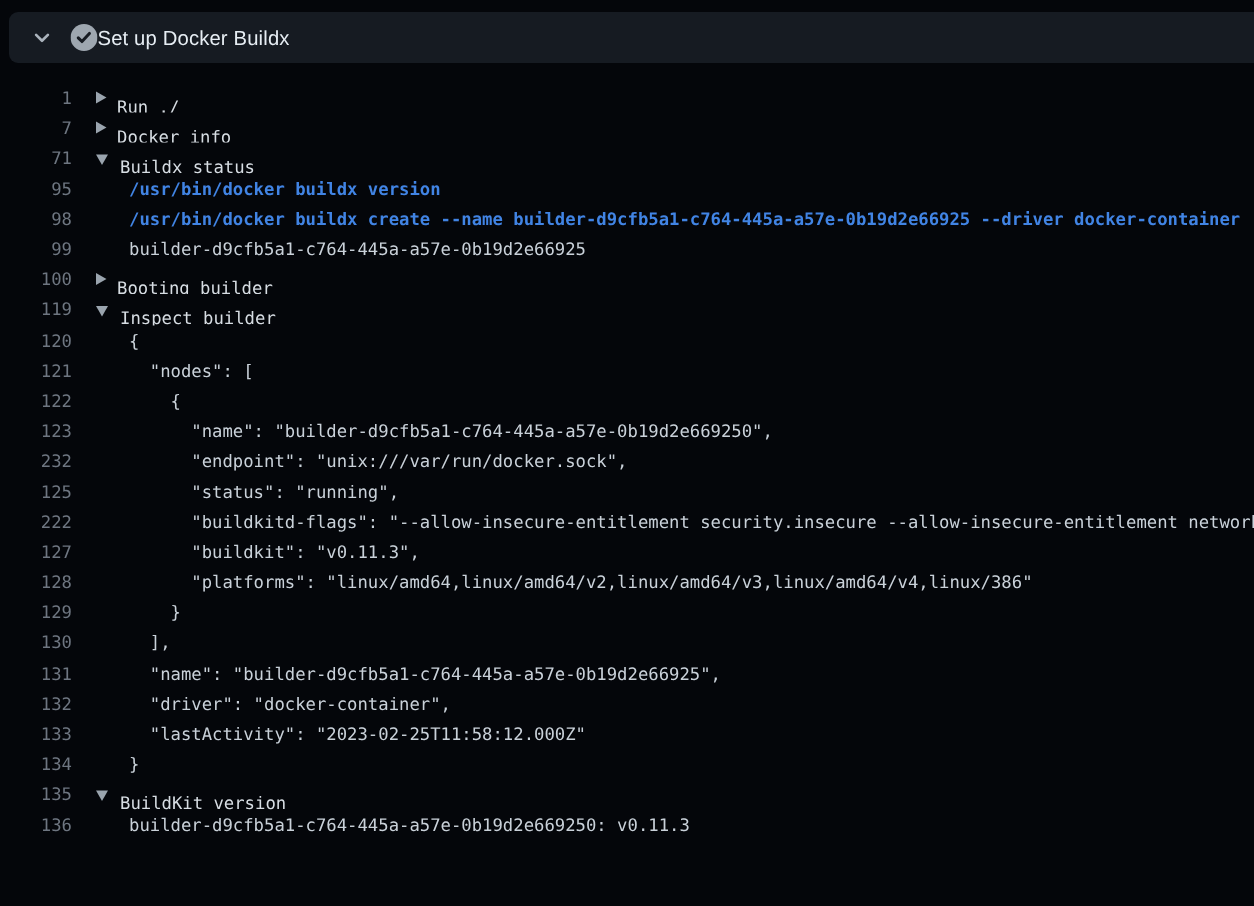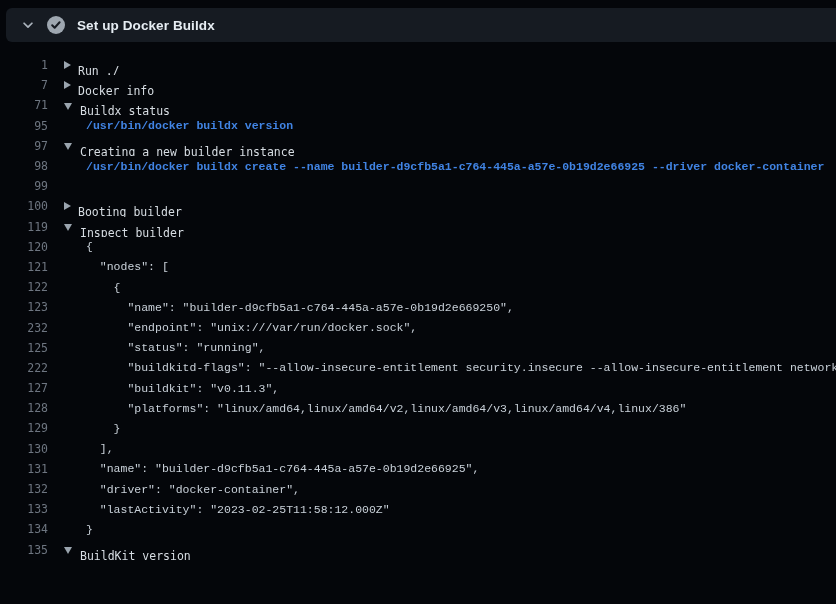--- a/index.html
+++ b/index.html
@@ -12,21 +12,21 @@
     margin:8px 0 0 6px;height:34px;background:#161b22;
     border-radius:6px 0 0 6px;display:flex;align-items:center;
     cursor:pointer;
   }
   .chevron-btn{
     margin-left:13px;width:18px;height:18px;flex:none;
     display:flex;align-items:center;justify-content:center;
   }
   .status-icon{margin-left:10px;width:18px;height:18px;flex:none;}
   .step-title{
-    margin-left:12px;color:#e6edf3;font-size:13.5px;font-weight:700;
+    color:#e6edf3;font-size:13.5px;font-weight:400;
     letter-spacing:.1px;
   }
   
   .log{
     padding-top:13px;
     font-family:"DejaVu Sans Mono","Liberation Mono",monospace;
     font-size:11.5px;
   }
   .line{
     display:flex;align-items:center;height:20.2px;
@@ -46,21 +46,21 @@
     margin-right:7px;
   }
   .tri.down{
     border-top:7px solid #9aa4ae;
     border-left:4.5px solid transparent;
     border-right:4.5px solid transparent;
     margin-right:8px;margin-top:2px;
   }
   .text{flex:none;}
   .text.group{color:#d7dde3;margin-top:12px;}
-  .text.indent{margin-left:38px;font-family:Liberation Mono, monospace;}
+  .text.indent{margin-left:38px;}
   .text.command{color:#4184e4;font-weight:600;}
   .text.output{color:#c9d1d9;}
 </style>
 </head>
 <body>
 
 <div class="screen">
 
   <div class="step-header">
     <span class="chevron-btn">
@@ -92,32 +92,28 @@
       <span class="num">71</span>
       <span class="tri down"></span>
       <span class="text group">Buildx status</span>
     </div>
       <div class="line">
       <span class="num">95</span>
       
       <span class="text indent command">/usr/bin/docker buildx version</span>
     </div>
       <div class="line">
-      <span class="num">97</span>
-      <span class="tri down"></span>
-      <span class="text group">Creating a new builder instance</span>
-    </div>
-      <div class="line">
       <span class="num">98</span>
       
       <span class="text indent command">/usr/bin/docker buildx create --name builder-d9cfb5a1-c764-445a-a57e-0b19d2e66925 --driver docker-container</span>
     </div>
       <div class="line">
       <span class="num">99</span>
       
+      <span class="text indent output">builder-d9cfb5a1-c764-445a-a57e-0b19d2e66925</span>
     </div>
       <div class="line">
       <span class="num">100</span>
       <span class="tri right"></span>
       <span class="text group">Booting builder</span>
     </div>
       <div class="line">
       <span class="num">119</span>
       <span class="tri down"></span>
       <span class="text group">Inspect builder</span>
@@ -195,15 +191,20 @@
       <div class="line">
       <span class="num">134</span>
       
       <span class="text indent output">}</span>
     </div>
       <div class="line">
       <span class="num">135</span>
       <span class="tri down"></span>
       <span class="text group">BuildKit version</span>
     </div>
+      <div class="line">
+      <span class="num">136</span>
+      
+      <span class="text indent output">builder-d9cfb5a1-c764-445a-a57e-0b19d2e669250: v0.11.3</span>
+    </div>
     </div>
 
 </div>
 
 </body></html>

